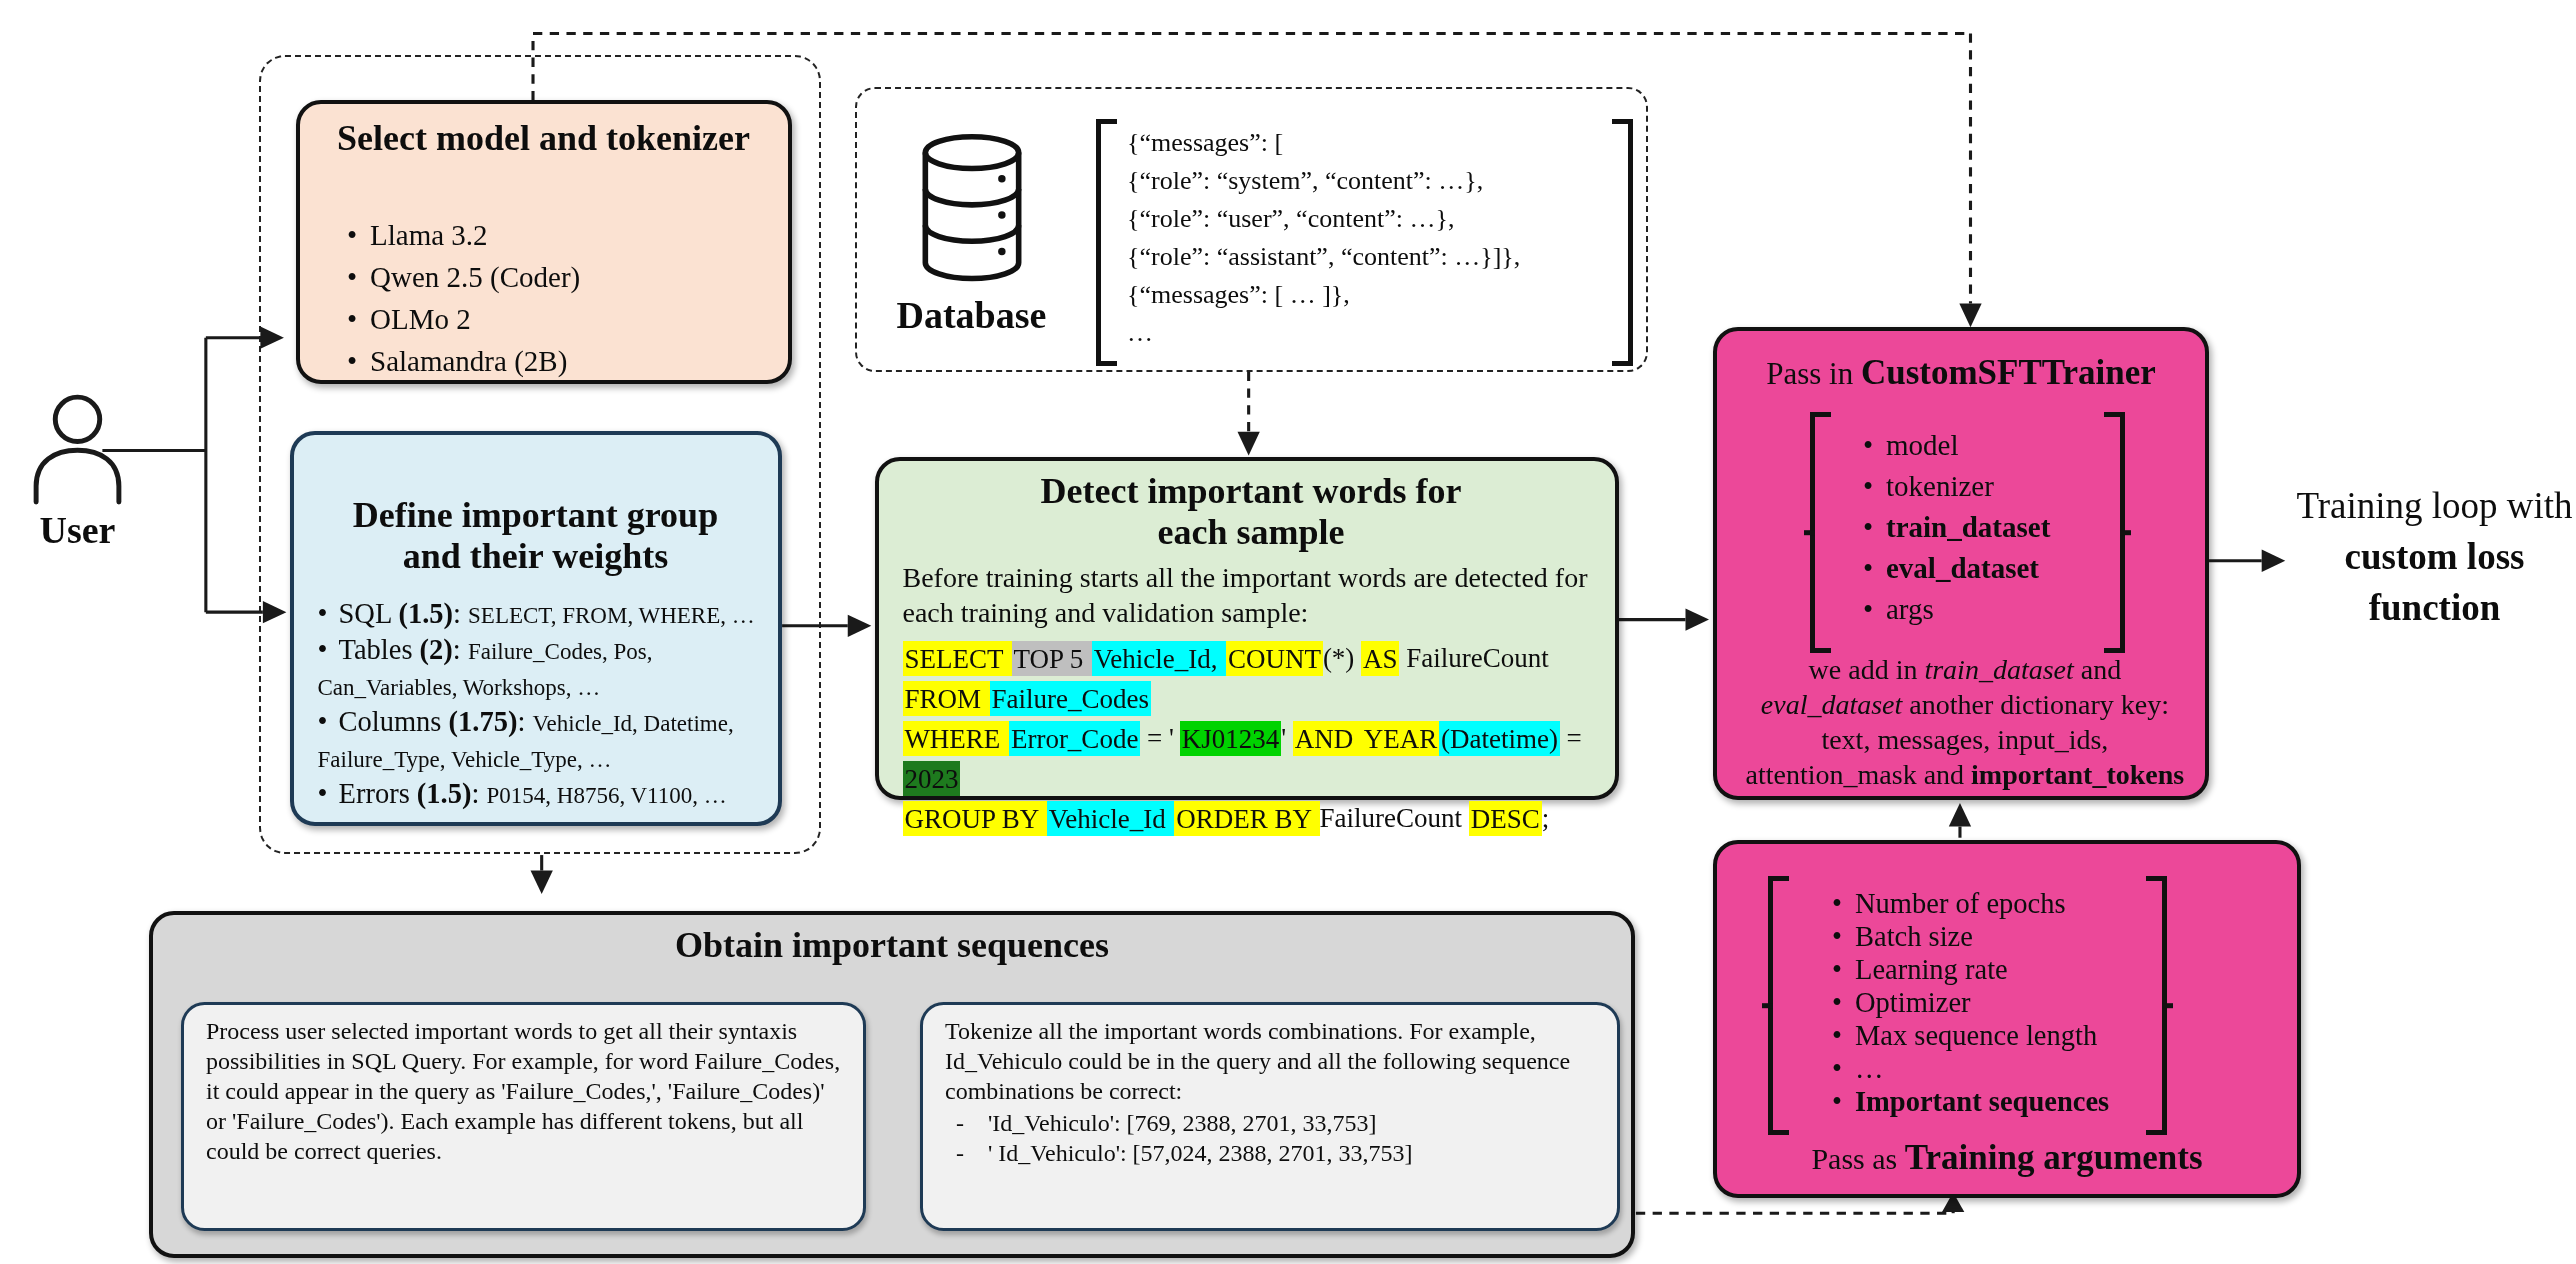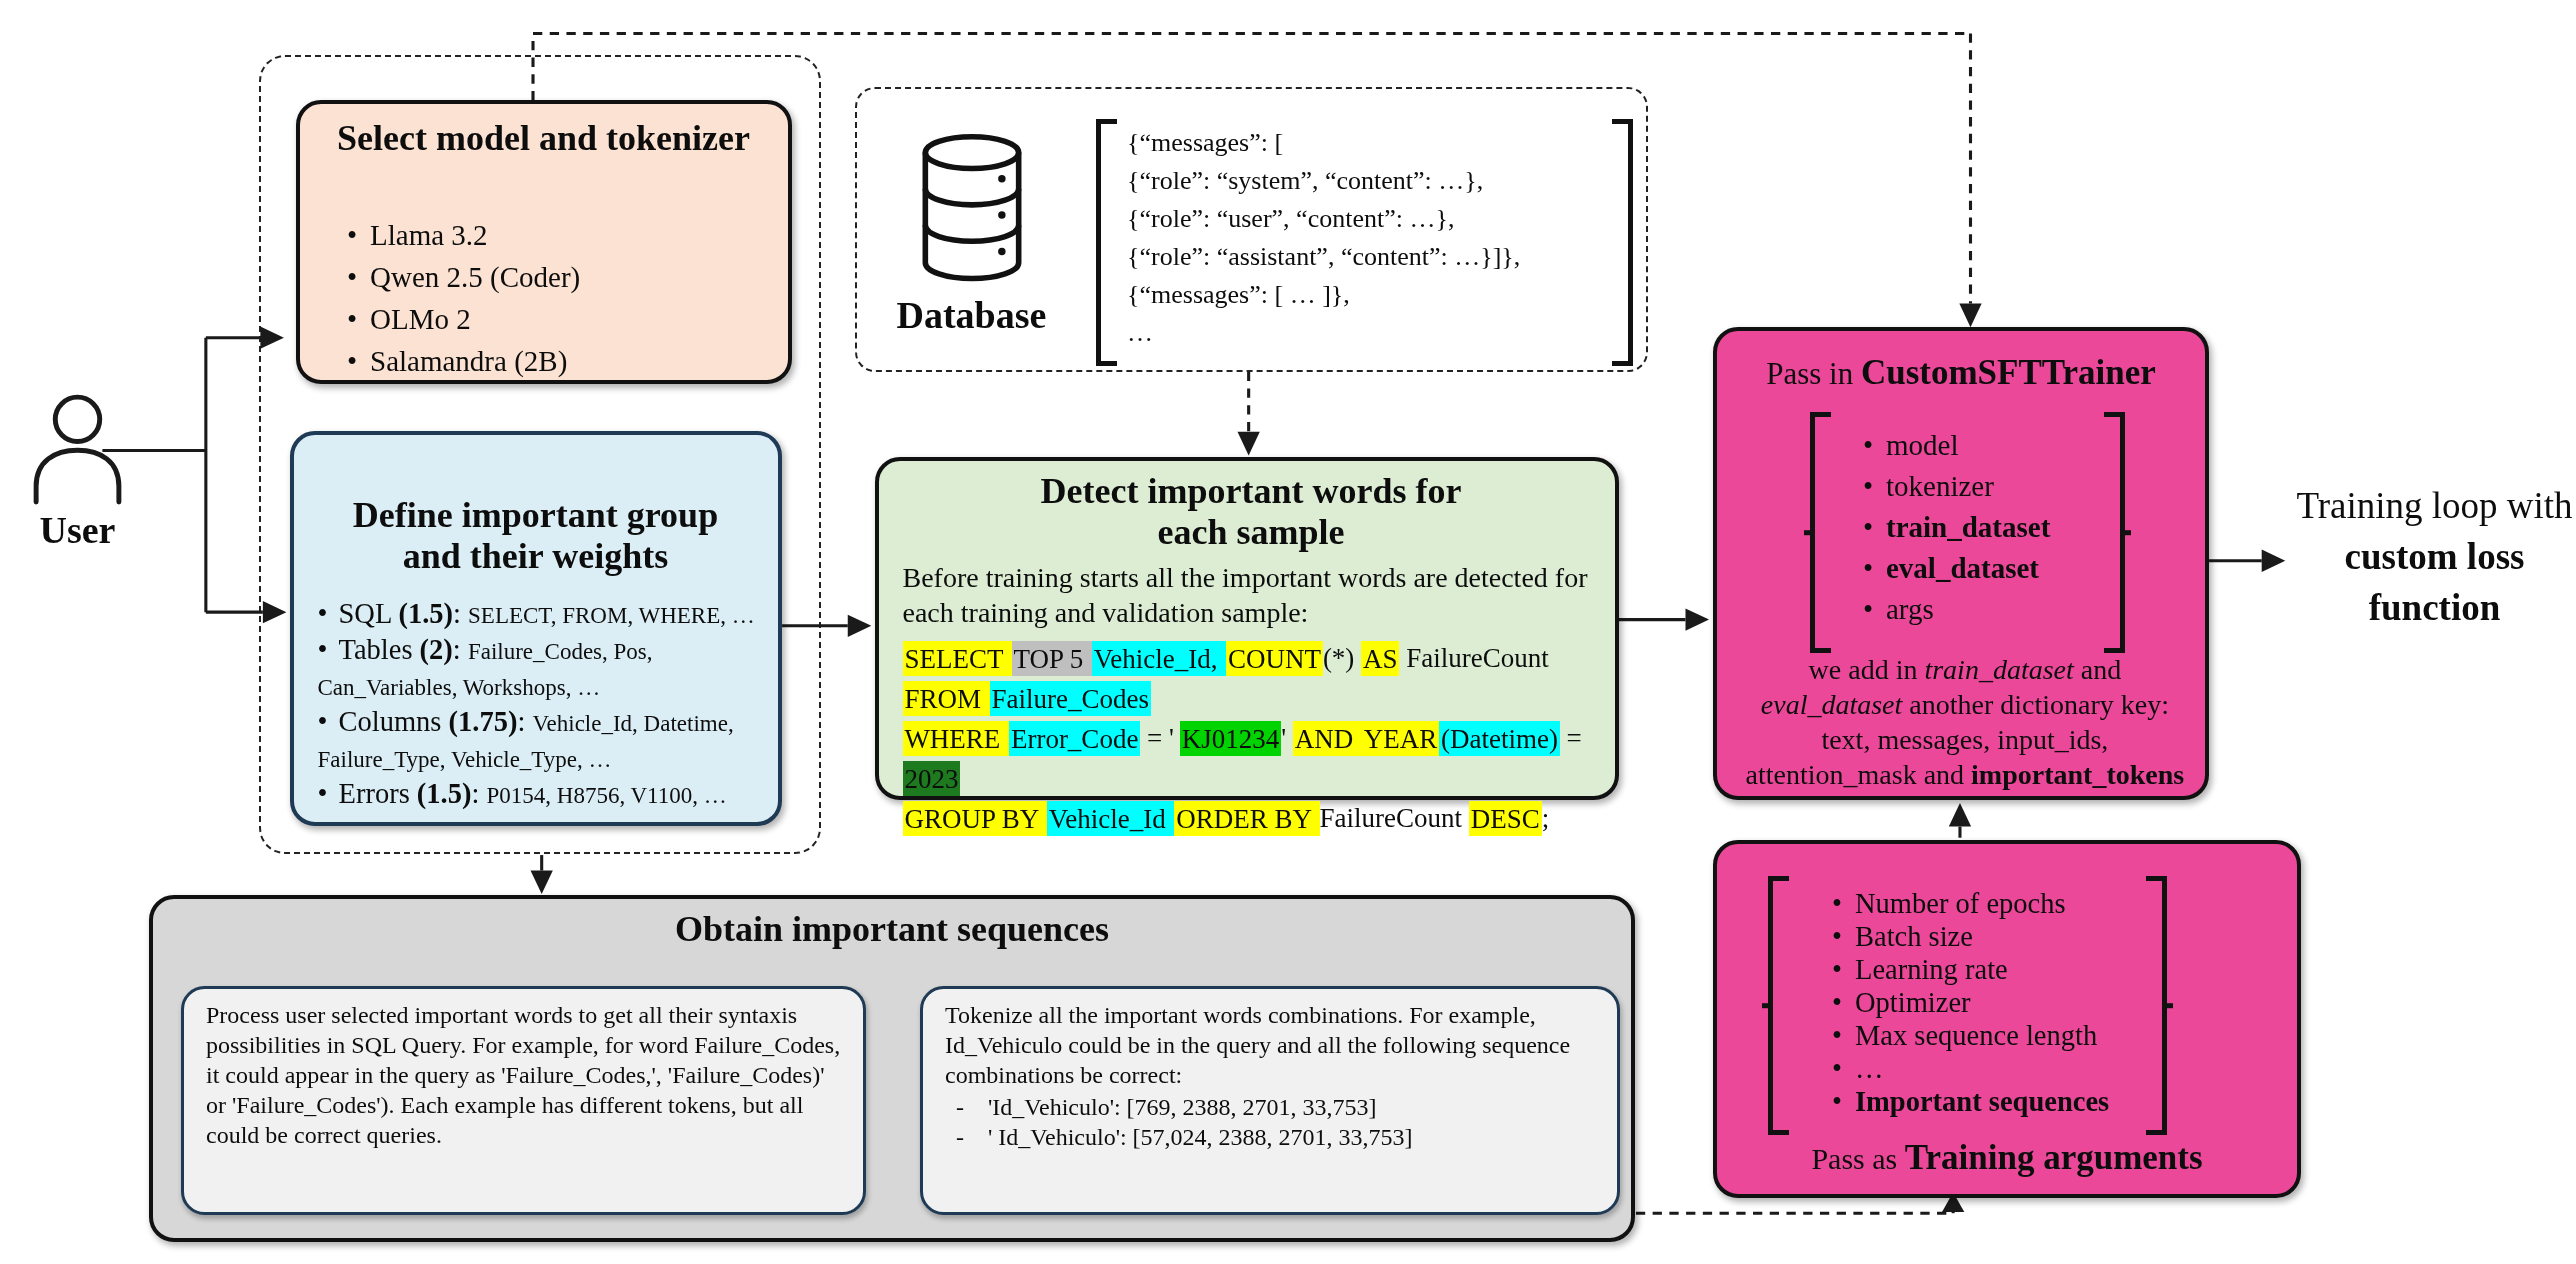--- a/index.html
+++ b/index.html
@@ -7,21 +7,21 @@
           font-family:"Liberation Serif","DejaVu Serif",serif;color:#0d0d0d;}
   .abs{position:absolute;}
   svg.wires{position:absolute;left:0;top:0;z-index:1;}
   .box{position:absolute;box-sizing:border-box;z-index:2;}
   .round{border:4.3px solid #111;border-radius:25px;box-shadow:2.5px 3.7px 6.2px rgba(0,0,0,0.30);}
   .dashed-region{border:2.5px dashed #222;border-radius:26px;z-index:0;}
   .peach{background:#fbe2d2;}
   .blue{background:#dceef5;border-color:#1e3a55;}
   .green{background:#dcedd4;}
   .gray{background:#ec4899;}
-  .darkgray{background:#d7d7d7;}
+  .darkgray{background:#d7d7d7;margin-top:16px;}
   .inner{background:#f1f1f1;border:3.7px solid #1e3a55;border-radius:23.5px;box-shadow:1.9px 3.1px 5px rgba(0,0,0,0.25);}
   .title{font-weight:bold;font-size:36px;line-height:1.14;text-align:center;}
   .bullets{font-size:29px;line-height:42px;}
   .bullet::before{content:"•";display:inline-block;width:36px;text-align:center;}
   .wbullet{font-size:28.5px;line-height:34px;}
   .wbullet::before{content:"•";display:inline-block;width:21px;}
   .dashli{padding-left:43px;position:relative;}
   .dashli::before{content:"-";position:absolute;left:11px;}
   .s-n{}
   .s-b{font-weight:bold;}

